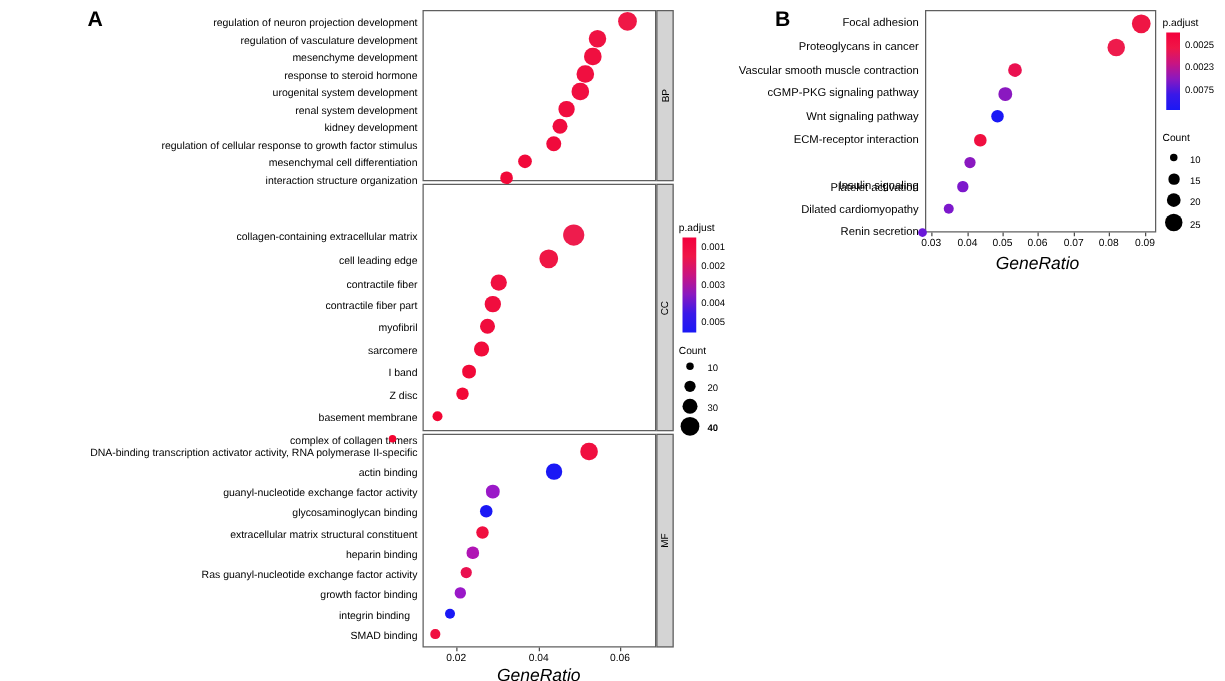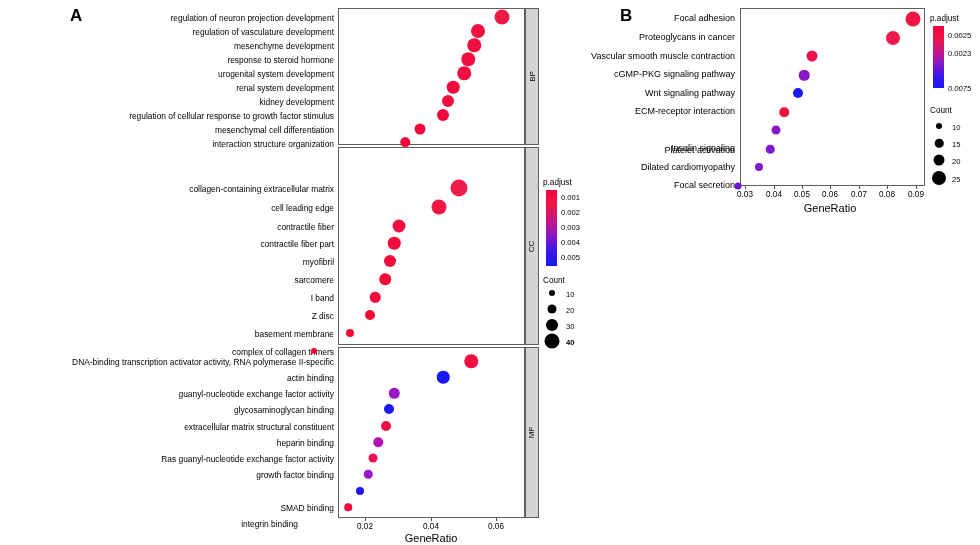--- a/index.html
+++ b/index.html
@@ -6,21 +6,21 @@
   body{width:980px;height:545px;position:relative;font-family:"Liberation Sans",sans-serif;color:#000;overflow:hidden;}
   .panel-letter{position:absolute;font-size:17px;font-weight:bold;font-family:"Liberation Sans",sans-serif;}
   .facet{position:absolute;border:1px solid #5f5f5f;background:#ffffff;box-sizing:border-box;}
   .facet-strip{position:absolute;background:#d4d4d4;border:1px solid #5f5f5f;box-sizing:border-box;display:flex;align-items:center;justify-content:center;}
   .facet-strip span{font-size:8px;transform:rotate(-90deg);white-space:nowrap;}
   .ylabel{position:absolute;font-size:8.4px;text-align:right;white-space:nowrap;line-height:1;color:#000;}
   .ylabel-b{position:absolute;font-size:9px;text-align:right;white-space:nowrap;line-height:1;color:#000;}
   .dot{position:absolute;border-radius:50%;transform:translate(-50%,-50%);}
   .tick{position:absolute;background:#4d4d4d;}
   .xtick-label{position:absolute;font-size:8.2px;transform:translateX(-50%);color:#000;}
-  .axis-title{position:absolute;font-size:11px;transform:translateX(-50%);color:#000;}
+  .axis-title{position:absolute;font-size:14px;transform:translateX(-50%);color:#000;font-style:italic;}
   .legend-title{position:absolute;font-size:8.2px;color:#000;}
   .legend-label{position:absolute;font-size:7.6px;color:#000;}
   .gradient-bar{position:absolute;}
   .legend-dot{position:absolute;border-radius:50%;background:#000;transform:translate(-50%,-50%);}
 </style>
 </head>
 <body>
 
 <div class="panel-letter" style="left:70px;top:6px;">A</div>
 
@@ -84,21 +84,21 @@
 <div class="dot" style="left:314px;top:351px;width:6px;height:6px;background:#f30430;"></div>
 
 <div class="ylabel" style="right:646px;top:358px;">DNA-binding transcription activator activity, RNA polymerase II-specific</div>
 <div class="ylabel" style="right:646px;top:374px;">actin binding</div>
 <div class="ylabel" style="right:646px;top:390px;">guanyl-nucleotide exchange factor activity</div>
 <div class="ylabel" style="right:646px;top:406px;">glycosaminoglycan binding</div>
 <div class="ylabel" style="right:646px;top:423px;">extracellular matrix structural constituent</div>
 <div class="ylabel" style="right:646px;top:439px;">heparin binding</div>
 <div class="ylabel" style="right:646px;top:455px;">Ras guanyl-nucleotide exchange factor activity</div>
 <div class="ylabel" style="right:646px;top:471px;">growth factor binding</div>
-<div class="ylabel" style="right:682px;top:488px;margin-top:32px;">integrin binding</div>
+<div class="ylabel" style="right:652px;top:488px;">integrin binding</div>
 <div class="ylabel" style="right:646px;top:504px;">SMAD binding</div>
 
 <div class="dot" style="left:471px;top:361px;width:13.5px;height:13.5px;background:#f00f40;"></div>
 <div class="dot" style="left:443px;top:377px;width:12.5px;height:12.5px;background:#1a18f5;"></div>
 <div class="dot" style="left:394px;top:393px;width:10.5px;height:10.5px;background:#9a18c8;"></div>
 <div class="dot" style="left:389px;top:409px;width:10px;height:10px;background:#1a18f5;"></div>
 <div class="dot" style="left:386px;top:426px;width:10px;height:10px;background:#f00f40;"></div>
 <div class="dot" style="left:378px;top:442px;width:9.5px;height:9.5px;background:#b014b4;"></div>
 <div class="dot" style="left:373px;top:458px;width:9px;height:9px;background:#ea1150;"></div>
 <div class="dot" style="left:368px;top:474px;width:8.5px;height:8.5px;background:#9a18c8;"></div>
@@ -137,21 +137,21 @@
 
 <div class="ylabel-b" style="right:245px;top:14px;">Focal adhesion</div>
 <div class="ylabel-b" style="right:245px;top:33px;">Proteoglycans in cancer</div>
 <div class="ylabel-b" style="right:245px;top:52px;">Vascular smooth muscle contraction</div>
 <div class="ylabel-b" style="right:245px;top:70px;">cGMP-PKG signaling pathway</div>
 <div class="ylabel-b" style="right:245px;top:89px;">Wnt signaling pathway</div>
 <div class="ylabel-b" style="right:245px;top:107px;">ECM-receptor interaction</div>
 <div class="ylabel-b" style="right:245px;top:126px;margin-top:20px;">Platelet activation</div>
 <div class="ylabel-b" style="right:245px;top:144px;">Insulin signaling</div>
 <div class="ylabel-b" style="right:245px;top:163px;">Dilated cardiomyopathy</div>
-<div class="ylabel-b" style="right:245px;top:181px;">Focal secretion</div>
+<div class="ylabel-b" style="right:245px;top:181px;">Renin secretion</div>
 
 <div class="dot" style="left:913px;top:19px;width:15px;height:15px;background:#ef1644;"></div>
 <div class="dot" style="left:893px;top:38px;width:14px;height:14px;background:#ee1b4c;"></div>
 <div class="dot" style="left:812px;top:56px;width:11px;height:11px;background:#ea1150;"></div>
 <div class="dot" style="left:804px;top:75px;width:10.5px;height:10.5px;background:#8a18c0;"></div>
 <div class="dot" style="left:798px;top:93px;width:10px;height:10px;background:#1a18f5;"></div>
 <div class="dot" style="left:784px;top:112px;width:9.5px;height:9.5px;background:#f00f40;"></div>
 <div class="dot" style="left:776px;top:130px;width:9px;height:9px;background:#8a18c0;"></div>
 <div class="dot" style="left:770px;top:149px;width:8.5px;height:8.5px;background:#7d18cc;"></div>
 <div class="dot" style="left:759px;top:167px;width:8px;height:8px;background:#7d18cc;"></div>
@@ -170,21 +170,21 @@
 <div class="xtick-label" style="left:830px;top:190px;">0.06</div>
 <div class="xtick-label" style="left:859px;top:190px;">0.07</div>
 <div class="xtick-label" style="left:887px;top:190px;">0.08</div>
 <div class="xtick-label" style="left:916px;top:190px;">0.09</div>
 <div class="axis-title" style="left:830px;top:202px;">GeneRatio</div>
 
 <div class="legend-title" style="left:930px;top:14px;">p.adjust</div>
 <div class="gradient-bar" style="left:933px;top:26px;width:11px;height:62px;background:linear-gradient(to bottom,#f4003c,#ef1648,#c81482,#8a18c0,#3a18e8,#1a18f5);"></div>
 <div class="legend-label" style="left:948px;top:31px;">0.0025</div>
 <div class="legend-label" style="left:948px;top:49px;">0.0023</div>
-<div class="legend-label" style="left:948px;top:84px;font-style:italic;">0.0075</div>
+<div class="legend-label" style="left:948px;top:67px;">0.0075</div>
 
 <div class="legend-title" style="left:930px;top:106px;">Count</div>
 <div class="legend-dot" style="left:939px;top:126px;width:6px;height:6px;"></div>
 <div class="legend-dot" style="left:939px;top:143px;width:8.5px;height:8.5px;"></div>
 <div class="legend-dot" style="left:939px;top:160px;width:11px;height:11px;"></div>
 <div class="legend-dot" style="left:939px;top:178px;width:14px;height:14px;"></div>
 <div class="legend-label" style="left:952px;top:123px;">10</div>
 <div class="legend-label" style="left:952px;top:140px;">15</div>
 <div class="legend-label" style="left:952px;top:157px;">20</div>
 <div class="legend-label" style="left:952px;top:175px;">25</div>

